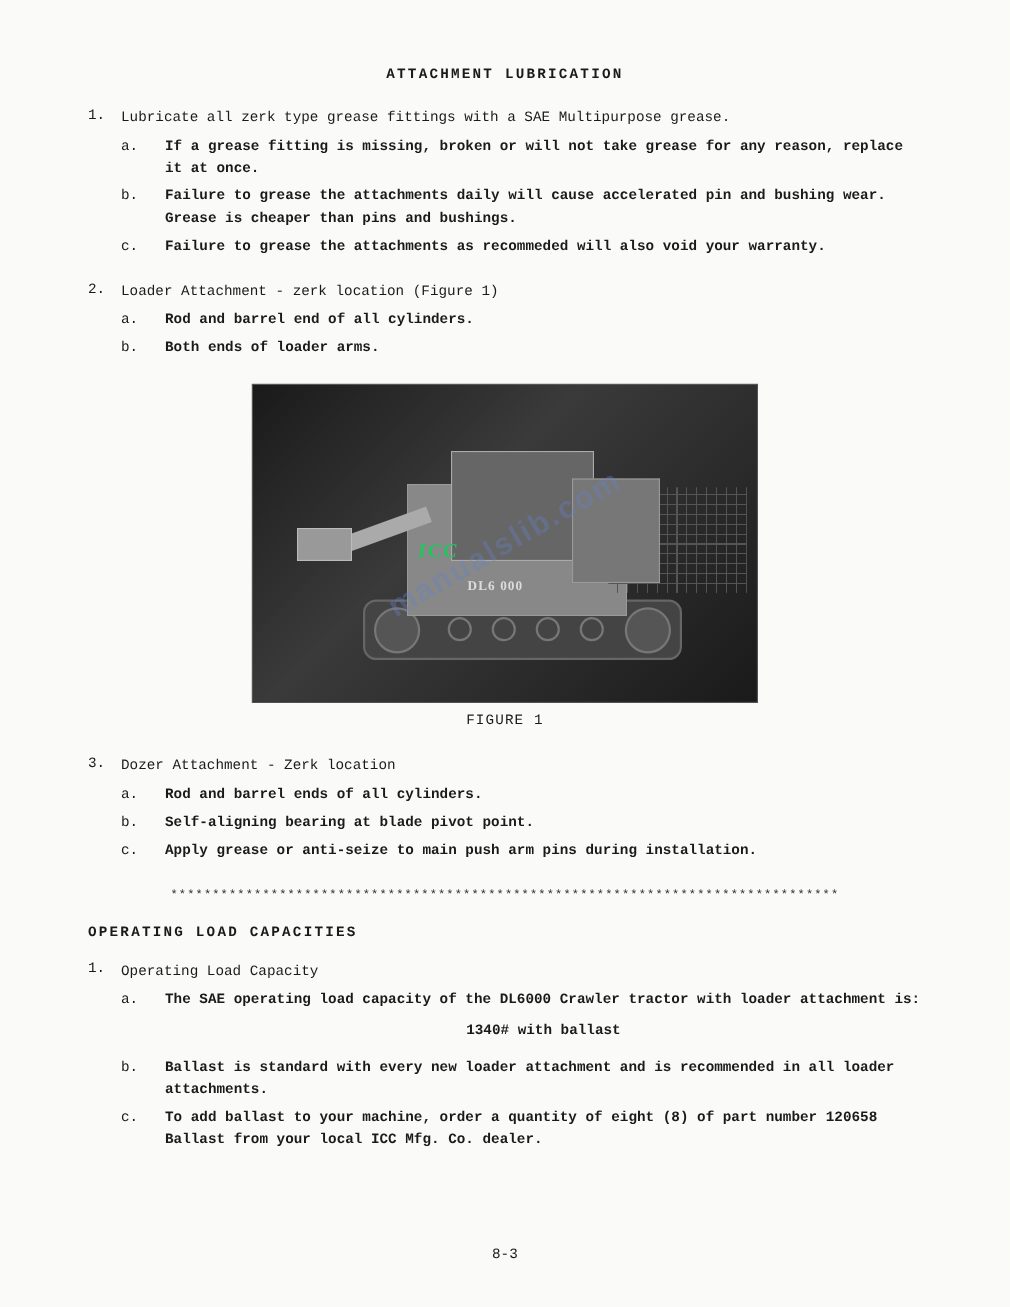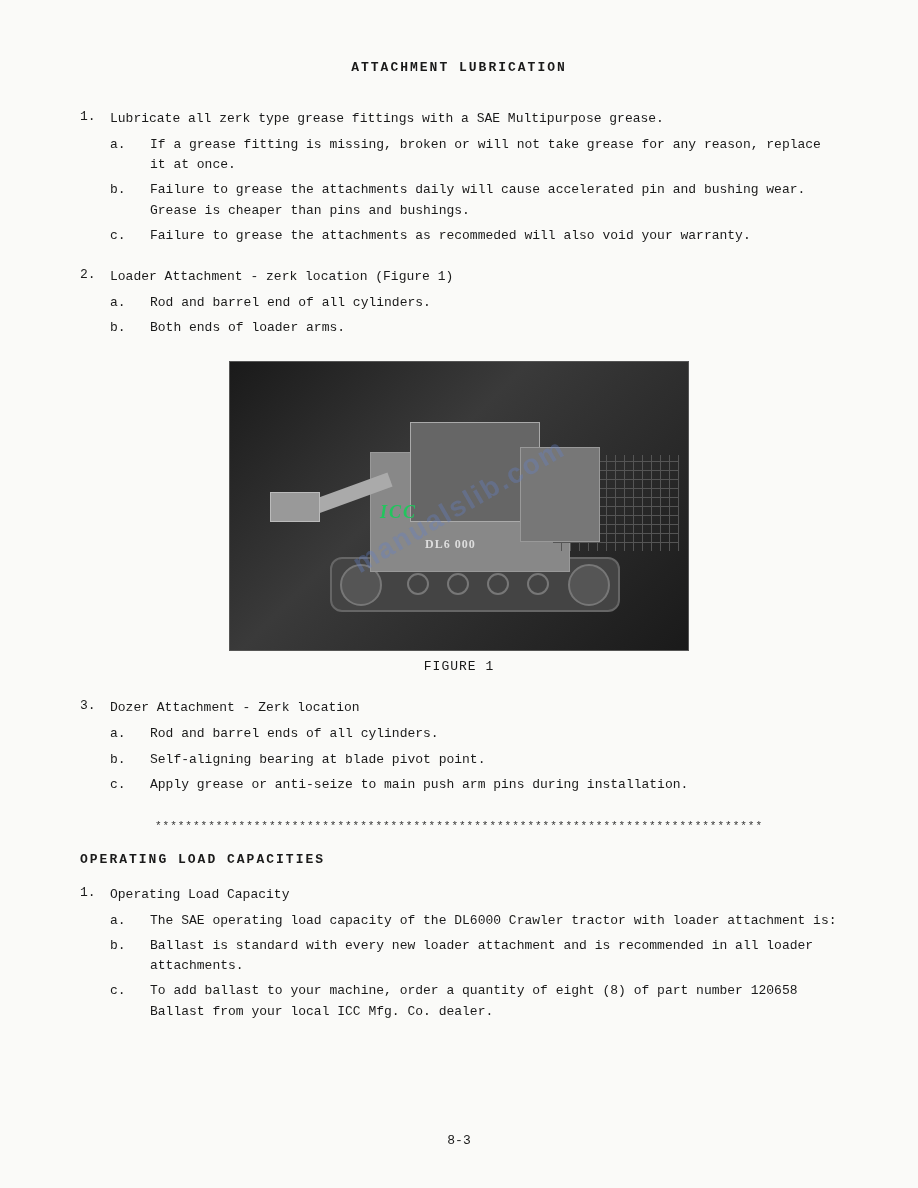--- a/index.html
+++ b/index.html
@@ -18,21 +18,21 @@
       min-height: 1188px;
       background: #fafaf8;
       padding: 60px 80px 60px 80px;
       position: relative;
     }
     .page-title {
       text-align: center;
       font-size: 13px;
       font-weight: bold;
       letter-spacing: 2px;
-      margin-bottom: 34px;
+      margin-bottom: 22px;
       font-family: 'Courier New', Courier, monospace;
     }
     .section {
       margin-bottom: 16px;
     }
     .numbered-item {
       display: flex;
       margin-bottom: 10px;
     }
     .num {
@@ -52,20 +52,21 @@
     }
     .sub-letter {
       min-width: 40px;
       font-family: 'Courier New', Courier, monospace;
     }
     .sub-text {
       flex: 1;
       line-height: 1.55;
       font-family: 'Courier New', Courier, monospace;
       font-size: 13px;
+      font-weight: bold;
     }
     .main-text {
       font-family: 'Courier New', Courier, monospace;
       font-size: 13px;
       line-height: 1.55;
     }
     .figure-container {
       display: flex;
       flex-direction: column;
       align-items: center;
@@ -380,20 +381,21 @@
   <div class="section">
     <div class="numbered-item">
       <span class="num">1.</span>
       <div class="item-content">
         <span class="main-text">Operating Load Capacity</span>
         <div class="sub-items">
           <div class="sub-item">
             <span class="sub-letter">a.</span>
             <div class="sub-text">
               <span>The SAE operating load capacity of the DL6000 Crawler tractor with loader attachment is:</span>
+              <div class="centered-text">1340# with    ballast</div>
             </div>
           </div>
           <div class="sub-item">
             <span class="sub-letter">b.</span>
             <span class="sub-text">Ballast is standard with every new loader attachment and is recommended in all loader attachments.</span>
           </div>
           <div class="sub-item">
             <span class="sub-letter">c.</span>
             <span class="sub-text">To add ballast to your machine, order a quantity of eight (8) of part number 120658 Ballast from your local ICC Mfg. Co. dealer.</span>
           </div>

